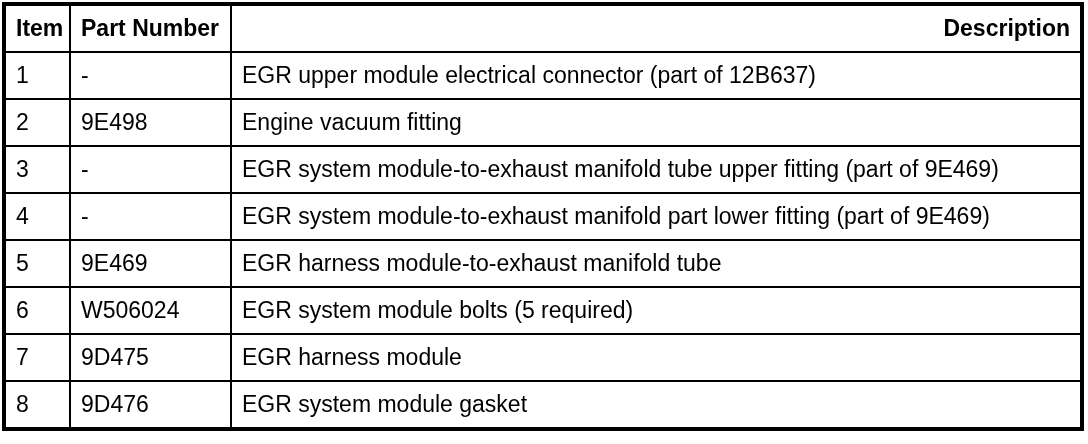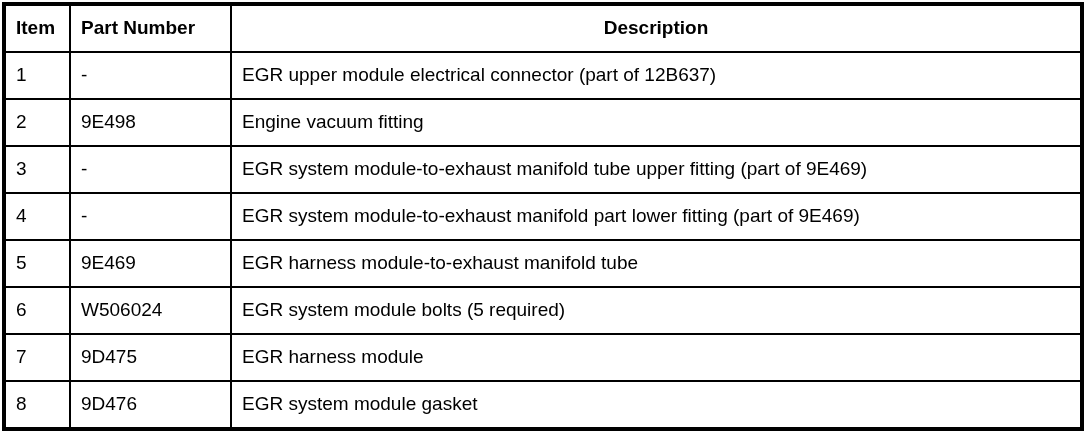--- a/index.html
+++ b/index.html
@@ -14,34 +14,34 @@
   }
   table.parts {
     border-collapse: collapse;
     table-layout: fixed;
     width: 1082px;
     border: 4px solid #000000;
   }
   table.parts th,
   table.parts td {
     border: 2px solid #000000;
-    font-size: 19px;
+    font-size: 23px;
     line-height: 1.2;
     padding: 0 10px;
     height: 45px;
     vertical-align: middle;
     white-space: nowrap;
     overflow: hidden;
   }
   table.parts th {
     font-weight: bold;
     text-align: left;
   }
   table.parts th.col-desc-header {
-    text-align: center;
+    text-align: right;
   }
   col.col-item { width: 66px; }
   col.col-part { width: 161px; }
   col.col-desc { width: auto; }
 </style>
 </head>
 <body>
 
 <table class="parts">
   <colgroup>

